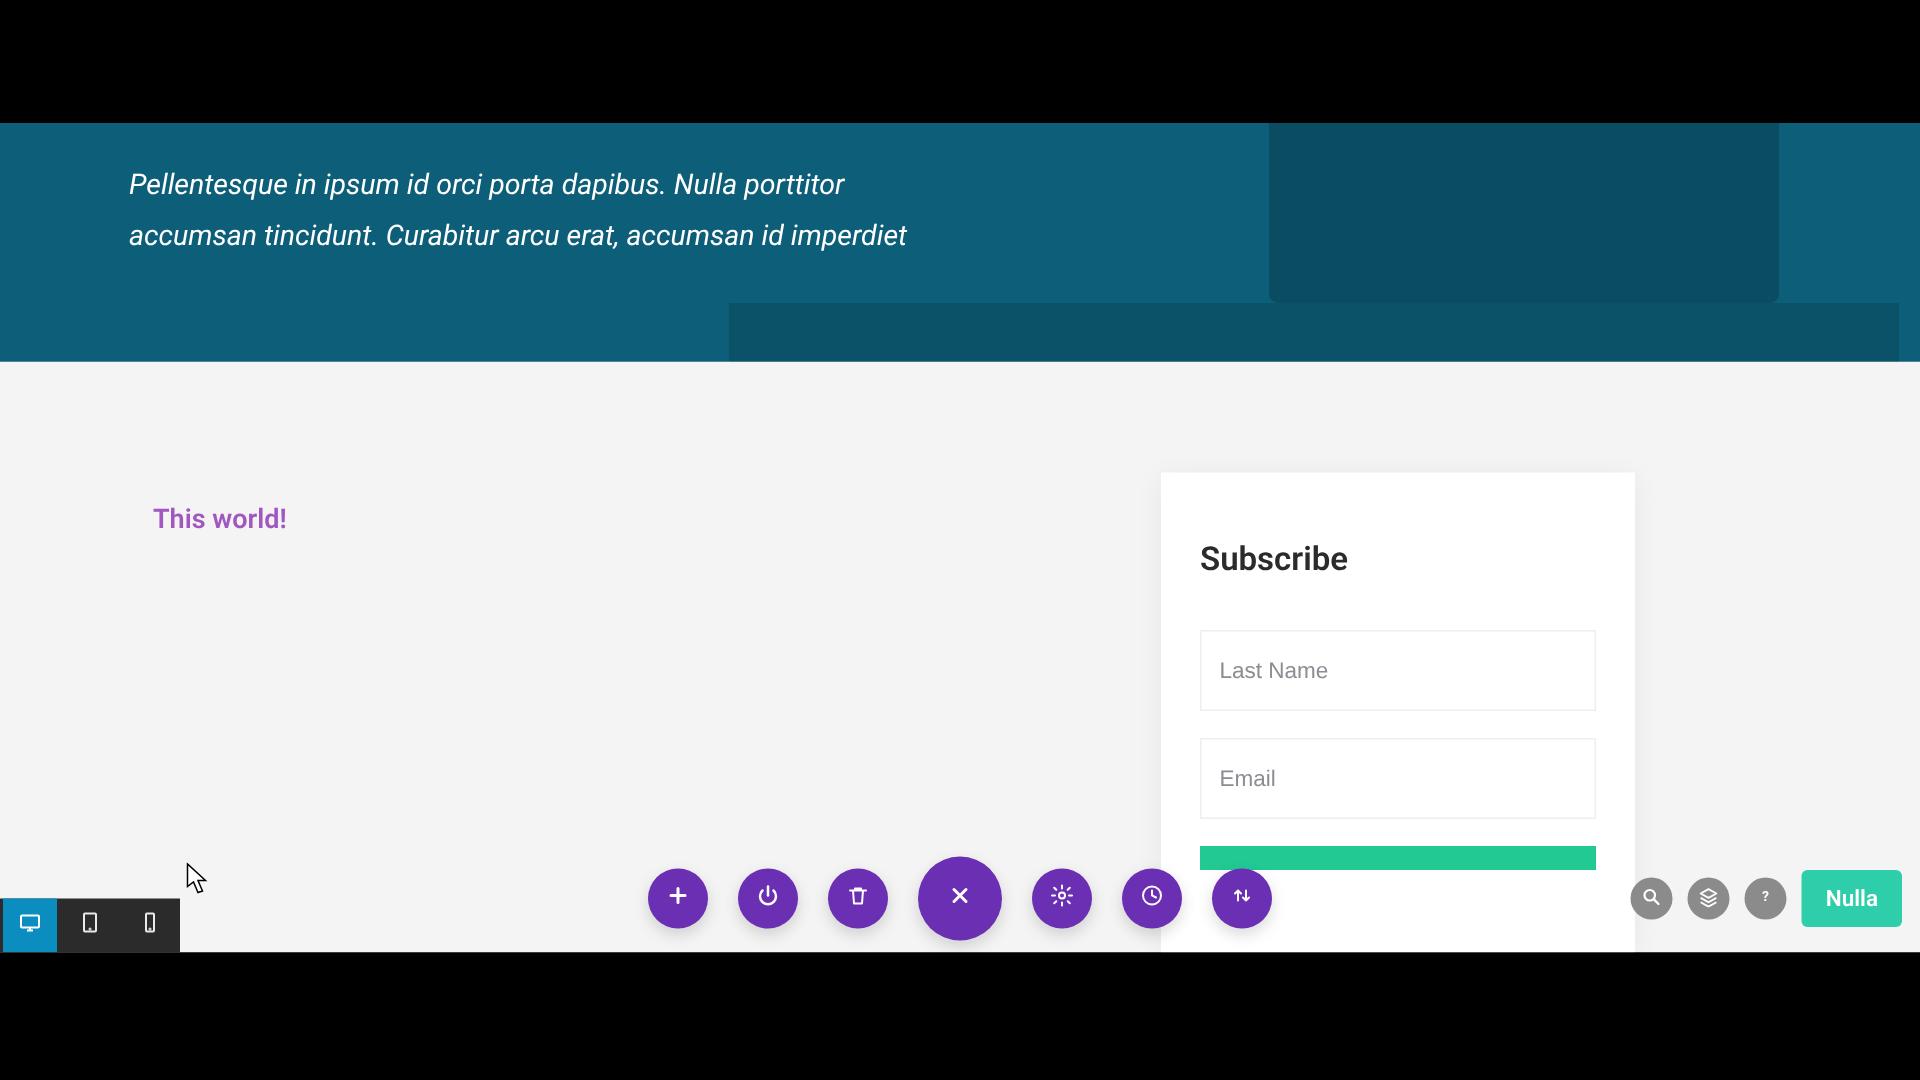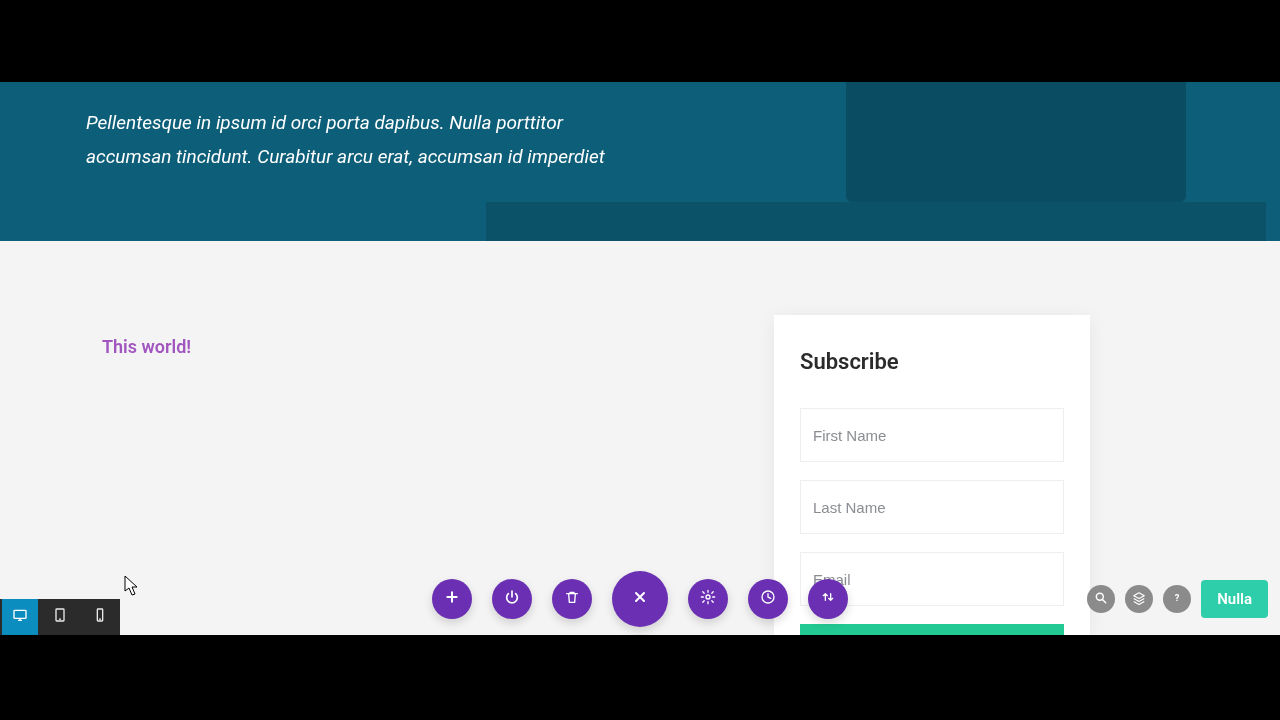--- a/index.html
+++ b/index.html
@@ -17,21 +17,21 @@
   .hero .desk::before { content:""; position:absolute; left:360px; top:-20px; width:340px; height:140px; background:rgba(0,0,0,0.18); border-radius:6px; }
   .hero .desk::after { content:""; position:absolute; left:0; top:120px; width:780px; height:90px; background:rgba(0,0,0,0.12); }
   .hero p { position:absolute; left:86px; top:24px; width:560px; color:#fff; font-size:19px; line-height:34px; font-weight:400;font-style:italic; }
 
   .content { position:relative; width:100%; height:394px; }
 
   .post { position:absolute; left:102px; top:95px; width:420px; }
   .post-title { color:#a156c0; font-size:18px; font-weight:600; margin-bottom:18px; }
   .post-body { color:#6a6d72; font-size:15.5px; line-height:30px; }
 
-  .subscribe { position:absolute; left:774px; top:74px; width:316px; background:#fff; padding:34px 26px 0 26px; height:320px; box-shadow:0 2px 18px rgba(0,0,0,0.06); }
+  .subscribe { position:absolute; left:774px; top:74px; width:316px; background:#fff; padding:46px 26px 0 26px; height:320px; box-shadow:0 2px 18px rgba(0,0,0,0.06); }
   .subscribe h2 { font-size:22px; font-weight:600; color:#2b2b2b; margin-bottom:34px; }
   .field { position:relative; height:54px; margin-bottom:18px; border:1px solid #eee; background:#fff; }
   .field input { width:100%; height:100%; border:none; outline:none; padding:0 12px; font-size:15px; color:#333; background:transparent; }
   .field input::placeholder { color:#8a8d91; }
   .submit-bar { height:16px; background:#22c993; margin-top:8px; }
 
   
   .builder-bar { position:absolute; left:0; right:0; bottom:0; height:72px; display:flex; align-items:center; justify-content:center; gap:20px; z-index:30; pointer-events:none; }
   .circle-btn { width:40px; height:40px; border-radius:50%; background:#6b2fb3; display:flex; align-items:center; justify-content:center; color:#fff; cursor:pointer; pointer-events:auto; box-shadow:0 4px 10px rgba(0,0,0,0.15); }
   .circle-btn.big { width:56px; height:56px; background:#6b2fb3; }
@@ -70,23 +70,20 @@
   </div>
 
   <div class="content">
 
     <div class="post">
       <div class="post-title">This world!</div>
     </div>
 
     <div class="subscribe">
       <h2>Subscribe</h2>
-      <div class="field">
-        <input type="text" placeholder="First Name" style="">
-      </div>
       <div class="field">
         <input type="text" placeholder="Last Name" style="">
       </div>
       <div class="field">
         <input type="text" placeholder="Email" style="">
       </div>
       <div class="submit-bar"></div>
     </div>
   </div>
 

